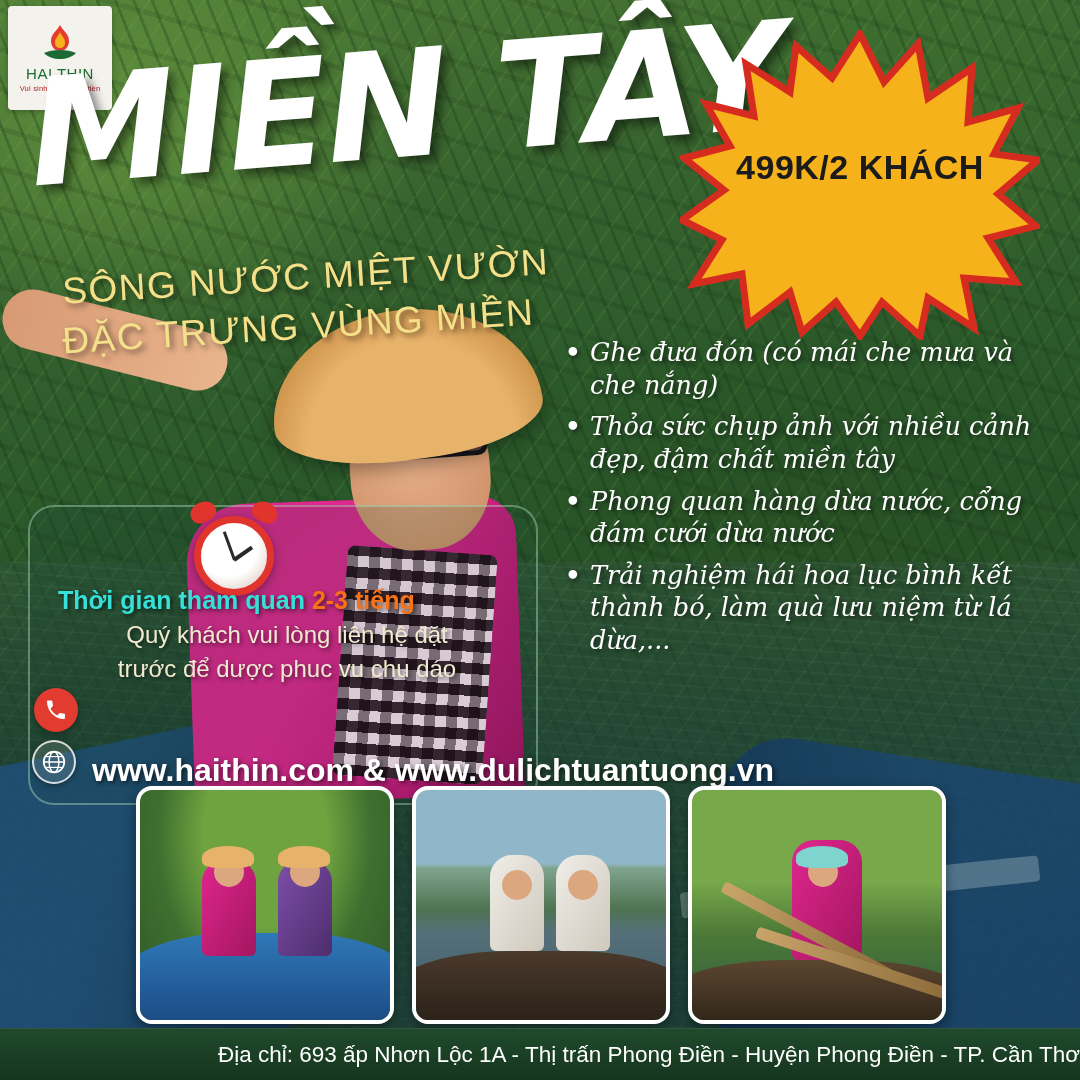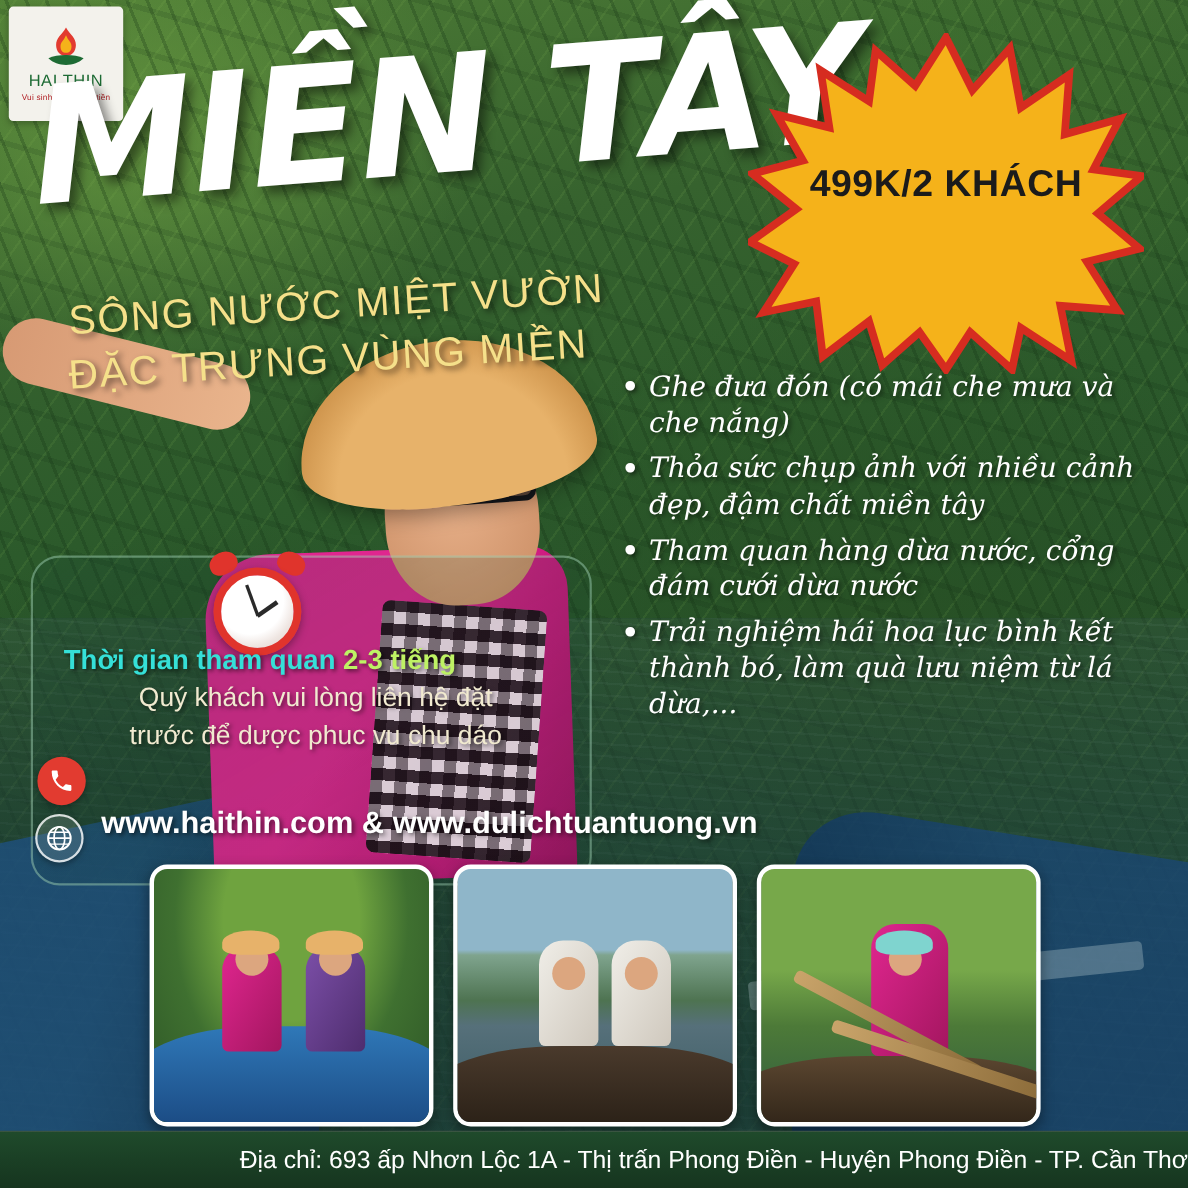--- a/index.html
+++ b/index.html
@@ -187,42 +187,42 @@
   .bell.r { right:2px; transform: rotate(25deg); }
   .hand { position:absolute; background:#2a2a2a; transform-origin: bottom center; }
   .hand.h { width:4px; height:22px; left:44px; top:40px; transform: rotate(55deg); }
   .hand.m { width:3px; height:30px; left:45px; top:32px; transform: rotate(-20deg); }
 
   .panel-time {
     position: absolute; left: 58px; top: 586px;
     font-size: 25px; font-weight: bold; color: #35e0d8;
     text-shadow: 2px 2px 4px rgba(0,0,0,.6);
   }
-  .panel-time .dur { color: #bef264; }
+  .panel-time .dur { color: #f97316; }
   .panel-note {
     position: absolute; left: 62px; top: 618px; width: 450px;
     text-align: center;
     font-size: 24px; color: #f1ead0; line-height: 1.42;
     text-shadow: 2px 2px 4px rgba(0,0,0,.55);
   }
   .phone-icon, .web-icon {
     position: absolute; width: 44px; height: 44px; border-radius: 50%;
     display:flex; align-items:center; justify-content:center;
     box-shadow: 0 2px 6px rgba(0,0,0,.35);
   }
   .phone-icon { left: 34px; top: 688px; background: #e23b30; }
   .web-icon { left: 32px; top: 740px; background: rgba(255,255,255,.12); border: 2px solid rgba(255,255,255,.8); }
   .phones {
     position: absolute; left: 92px; top: 684px; width: 470px;
     font-size: 27px; font-weight: bold; color: #fffdf4; line-height: 1.22;
     text-shadow: 2px 2px 5px rgba(0,0,0,.6);
   }
   .website {
-    position: absolute; left: 92px; top: 732px;
-    font-size: 28px; font-weight: bold; color: #ffffff;
+    position: absolute; left: 92px; top: 752px;
+    font-size: 32px; font-weight: bold; color: #ffffff;
     text-shadow: 2px 2px 5px rgba(0,0,0,.6);
     white-space: nowrap;
   }
 
   
   .thumbs {
     position: absolute; left: 136px; top: 786px; width: 810px; height: 240px;
     display: flex; gap: 18px;
   }
   .thumb {
@@ -309,21 +309,21 @@
 <div class="burst">
   <svg viewBox="0 0 360 310">
     <polygon points="180,4 204,52 238,14 248,68 292,38 288,92 338,78 314,124 358,130 318,164 356,196 308,208 336,252 284,248 294,298 248,268 240,306 202,272 180,306 156,272 122,302 110,262 68,294 62,244 14,254 42,210 2,190 44,160 4,128 50,116 26,74 74,86 66,34 110,62 116,16 152,48" fill="#F5B21A" stroke="#D62C20" stroke-width="7"></polygon>
   </svg>
   <div class="burst-price">499K/2 KHÁCH</div>
 </div>
 
 <ul class="bullets">
   <li>Ghe đưa đón (có mái che mưa và che nắng)</li>
   <li>Thỏa sức chụp ảnh với nhiều cảnh đẹp, đậm chất miền tây</li>
-  <li>Tham quan hàng dừa nước, cổng đám cưới dừa nước</li>
+  <li>Phong quan hàng dừa nước, cổng đám cưới dừa nước</li>
   <li>Trải nghiệm hái hoa lục bình kết thành bó, làm quà lưu niệm từ lá dừa,...</li>
 </ul>
 
 <div class="panel"></div>
 
 <div class="clock">
   <div class="bell l"></div>
   <div class="bell r"></div>
   <div class="clock-body"></div>
   <div class="hand h"></div>

